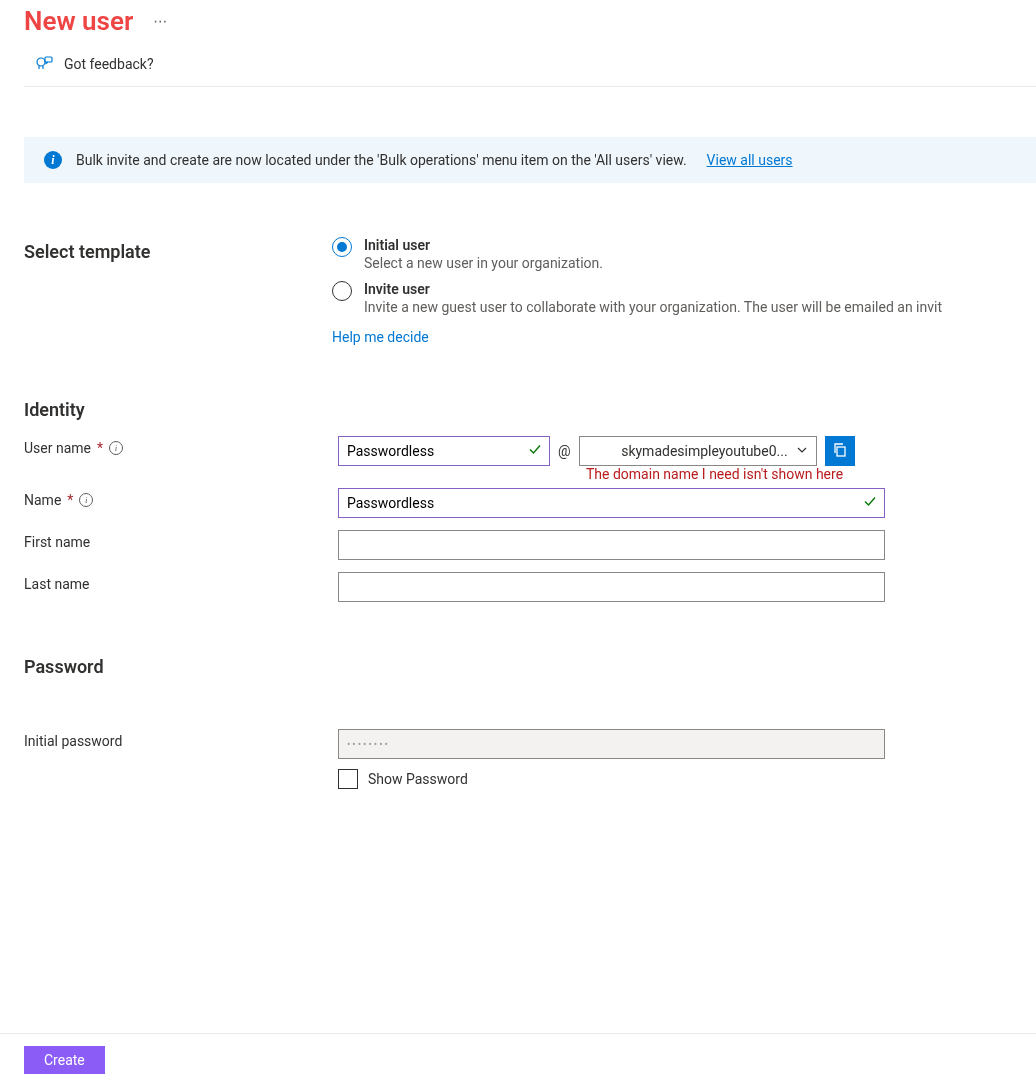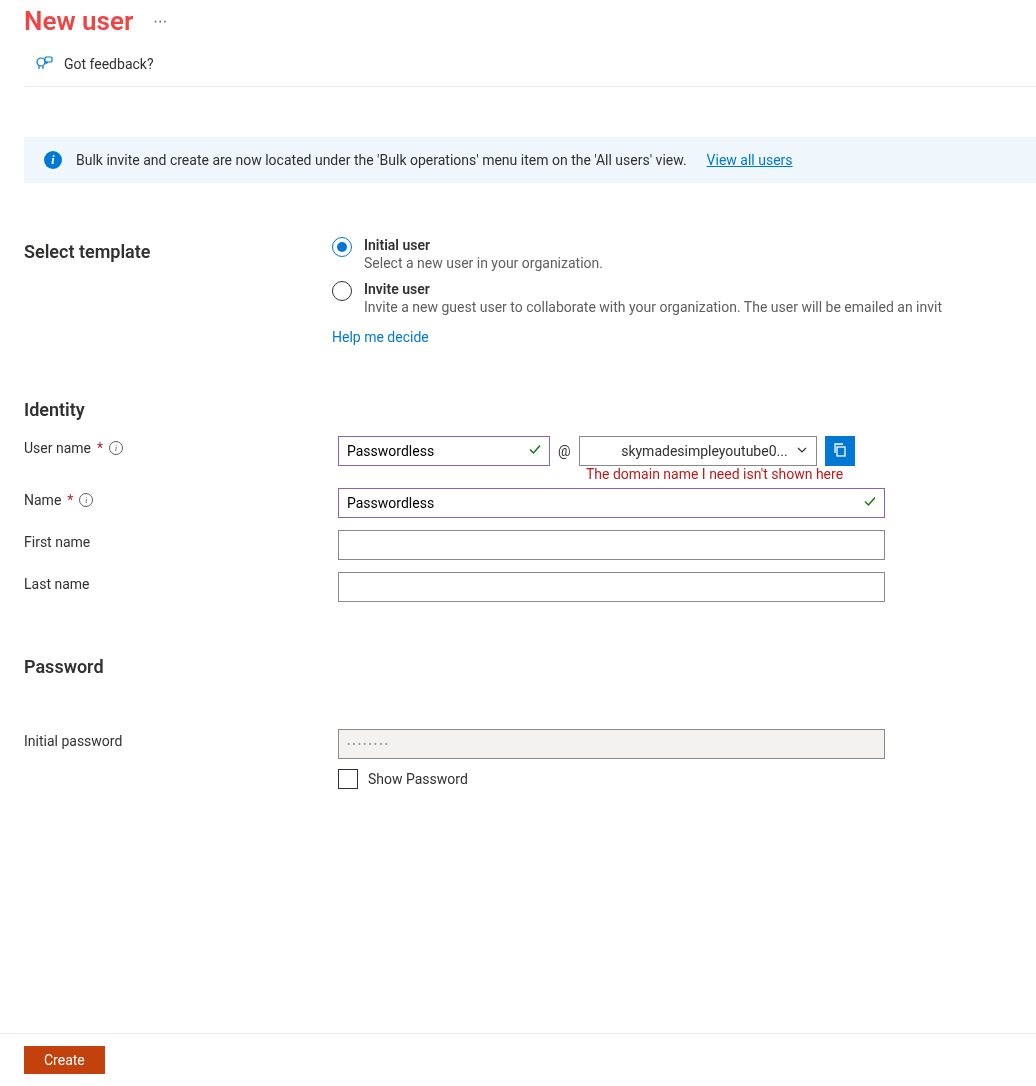--- a/index.html
+++ b/index.html
@@ -270,21 +270,21 @@
   .footer {
     position: fixed;
     bottom: 0;
     left: 0;
     right: 0;
     border-top: 1px solid #edebe9;
     padding: 12px 24px;
     background: #fff;
   }
   .create-btn {
-    background: #c2410c;
+    background: #8b5cf6;
     color: #fff;
     border: none;
     padding: 6px 20px;
     font-size: 14px;
     cursor: pointer;
     font-family: inherit;
   }
   .radio-text-col {
     display: flex;
     flex-direction: column;

